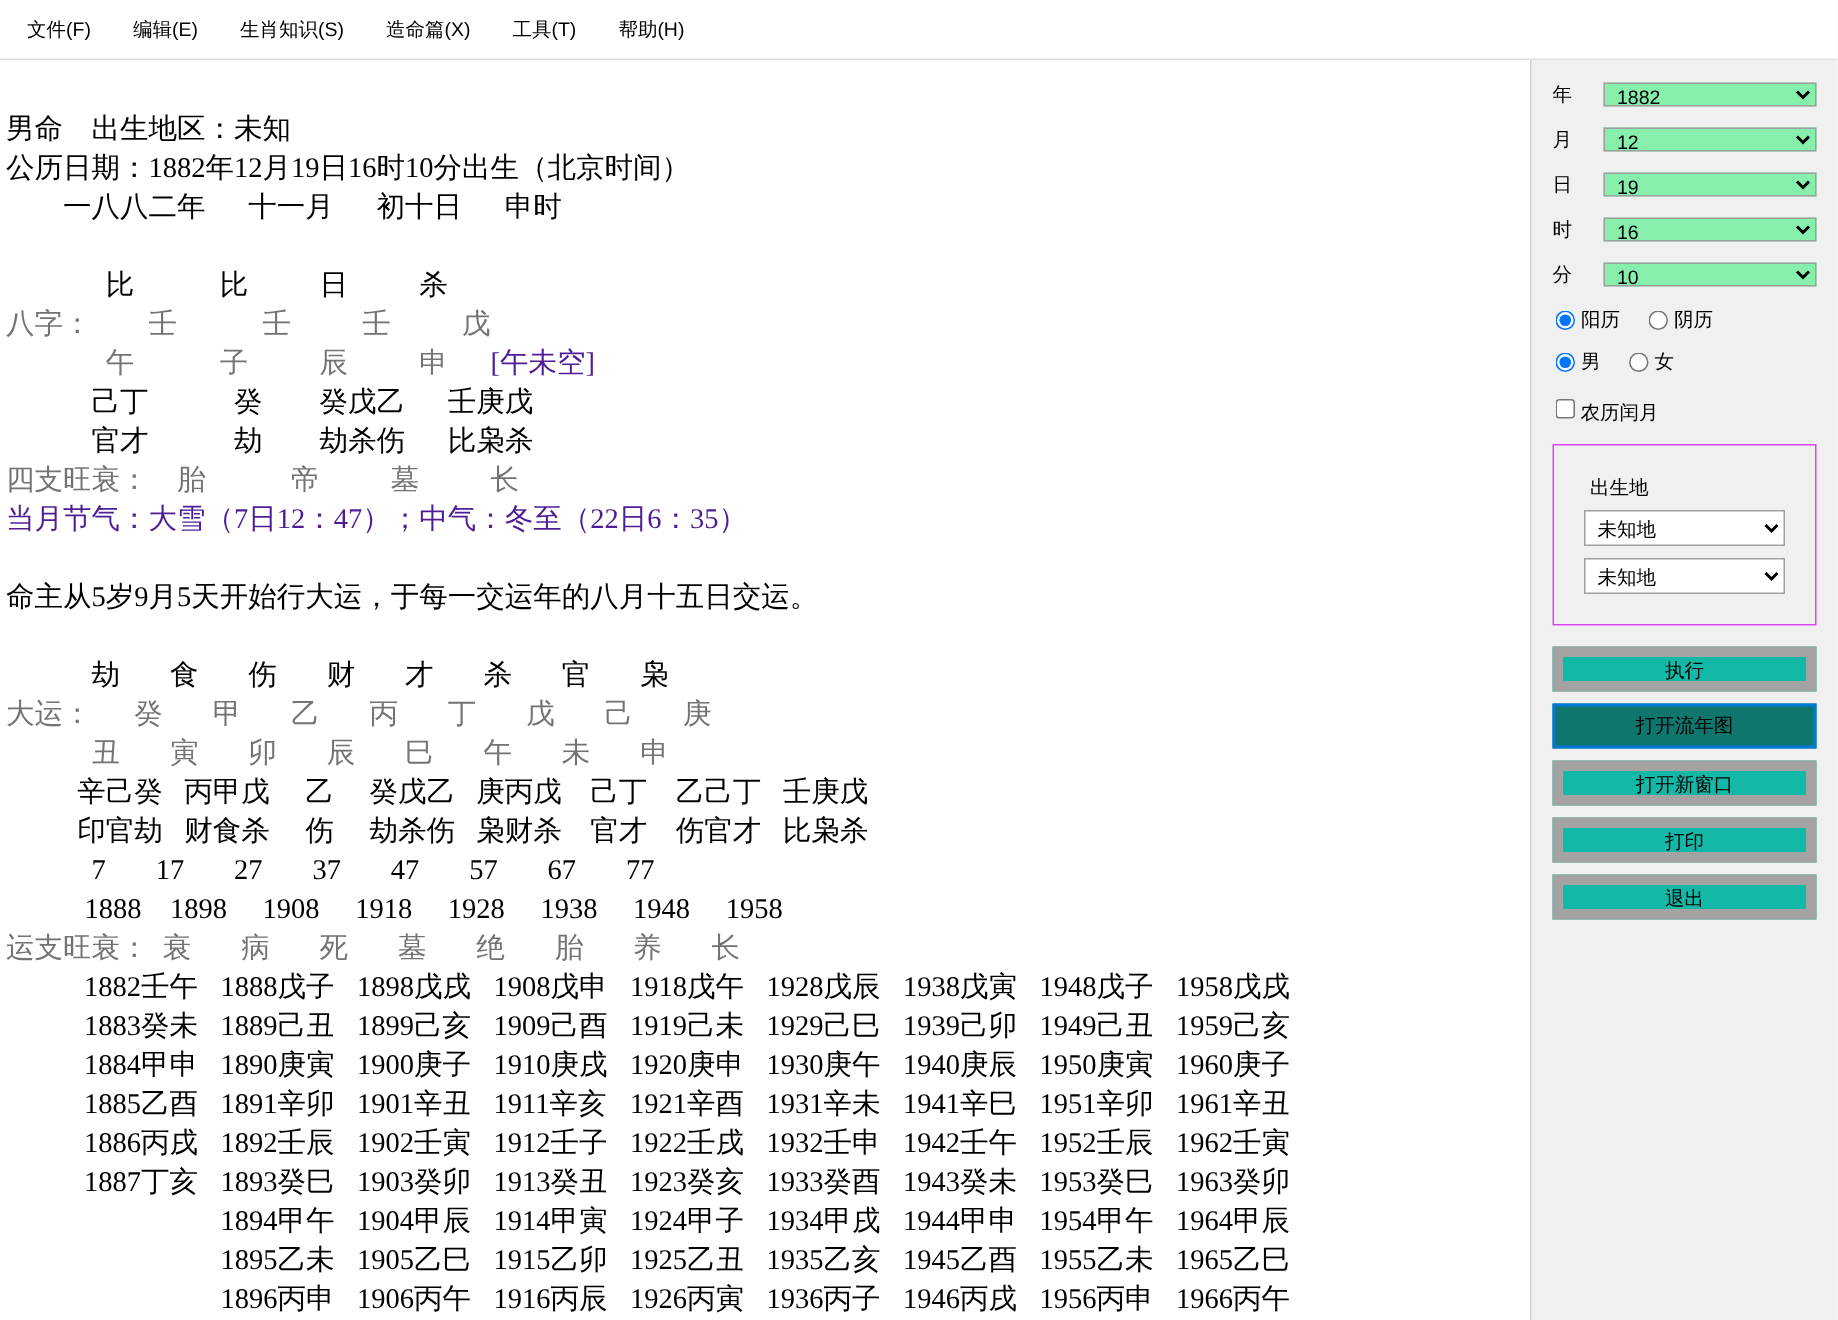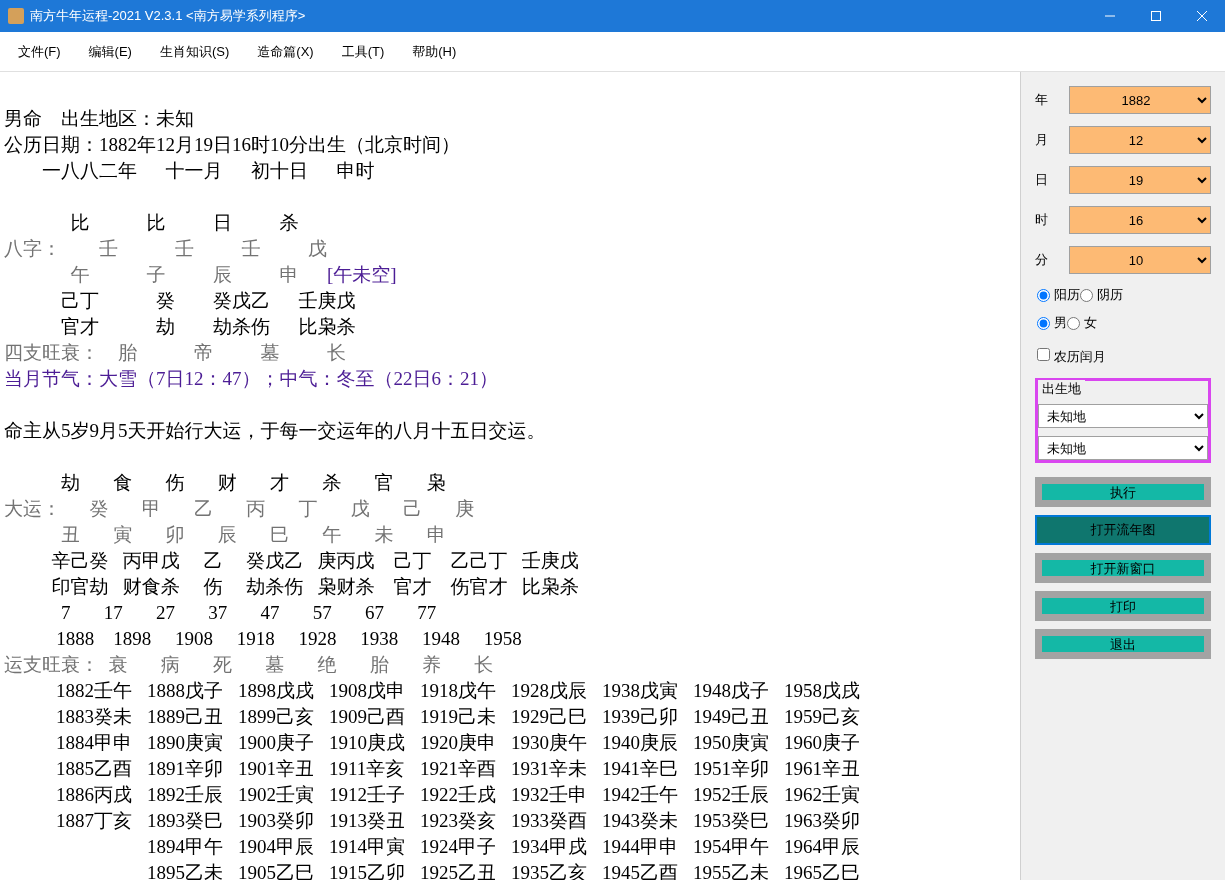--- a/index.html
+++ b/index.html
@@ -89,43 +89,42 @@
 .field-row {
   display: flex;
   align-items: center;
   margin-bottom: 12px;
 }
 .field-label {
   width: 34px;
 }
 .field-row select {
   flex: 1;
-  height: 28px;
+  height: 16px;
   border: 1px solid #a0a0a0;
-  background: #fdba74;
+  background: #86efac;
   font-size: 13px;
   padding-left: 4px;
-  text-align: center;
 }
 .radio-row {
   display: flex;
-  gap: 0;
+  gap: 19px;
   margin-bottom: 10px;
   padding-left: 2px;
 }
 .radio-row label { display: flex; align-items: center; gap: 4px; cursor: pointer; }
 .check-row {
   margin: 16px 0 12px 2px;
   display: flex;
   align-items: flex-start;
   gap: 4px;
 }
 .fieldset {
-  border: 3px solid #d946ef;
-  padding: 0;
+  border: 1px solid #d946ef;
+  padding: 20px;
   margin-bottom: 14px;
 }
 .fieldset-label {
   font-size: 13px;
   margin-bottom: 6px;
   margin-top: -16px;
   background: #f0f0f0;
   display: inline-block;
   padding: 0 4px;
 }
@@ -156,41 +155,20 @@
   display: grid;
   grid-template-columns: repeat(9, 91px);
 }
 .yrgrid span { display: inline-block; }
 </style>
 </head>
 <body>
 
 <div class="window">
 
-  <div class="titlebar">
-    <div class="titlebar-icon"></div>
-    <div class="titlebar-title">南方牛年运程-2021  V2.3.1  &lt;南方易学系列程序&gt;</div>
-    <div class="titlebar-controls">
-      <div class="titlebar-btn">
-        <svg width="10" height="10" viewBox="0 0 10 10">
-            <path d="M0 5 H10" stroke="#fff" stroke-width="1"></path>
-          </svg>
-      </div>
-      <div class="titlebar-btn">
-        <svg width="10" height="10" viewBox="0 0 10 10">
-            <rect x="0.5" y="0.5" width="9" height="9" fill="none" stroke="#fff" stroke-width="1"></rect>
-          </svg>
-      </div>
-      <div class="titlebar-btn close">
-        <svg width="10" height="10" viewBox="0 0 10 10">
-            <path d="M0 0 L10 10 M10 0 L0 10" stroke="#fff" stroke-width="1"></path>
-          </svg>
-      </div>
-    </div>
-  </div>
 
   <div class="menubar">
     <div class="menu-item">文件(F)</div>
     <div class="menu-item">编辑(E)</div>
     <div class="menu-item">生肖知识(S)</div>
     <div class="menu-item">造命篇(X)</div>
     <div class="menu-item">工具(T)</div>
     <div class="menu-item">帮助(H)</div>
   </div>
 
@@ -201,21 +179,21 @@
 <span>男命    出生地区：未知</span>
 <span>公历日期：1882年12月19日16时10分出生（北京时间）</span>
 <span>        一八八二年      十一月      初十日      申时</span>
 
 <span>              比            比          日          杀</span>
 <span class="red">八字：</span><span class="red">        壬            壬          壬          戊</span>
 <span class="red">              午            子          辰          申</span><span class="blue">      [午未空]</span>
 <span>            己丁            癸        癸戊乙      壬庚戊</span>
 <span>            官才            劫        劫杀伤      比枭杀</span>
 <span class="red">四支旺衰：</span><span class="red">    胎            帝          墓          长</span>
-<span class="blue">当月节气：</span><span class="blue">大雪（7日12：47）；中气：冬至（22日6：21）</span>
+<span class="blue">当月节气：</span><span class="blue">大雪（7日12：47）；中气：冬至（22日6：35）</span>
 
 <span>命主从5岁9月5天开始行大运，于每一交运年的八月十五日交运。</span>
 
 <span>            劫       食       伤       财       才       杀       官       枭</span>
 <span class="red">大运：</span><span class="red">      癸       甲       乙       丙       丁       戊       己       庚</span>
 <span class="red">            丑       寅       卯       辰       巳       午       未       申</span>
 <span>          辛己癸   丙甲戊     乙     癸戊乙   庚丙戊    己丁    乙己丁   壬庚戊</span>
 <span>          印官劫   财食杀     伤     劫杀伤   枭财杀    官才    伤官才   比枭杀</span>
 <span>            7       17       27       37       47       57       67       77</span>
 <span>           1888    1898     1908     1918     1928     1938     1948     1958</span>

